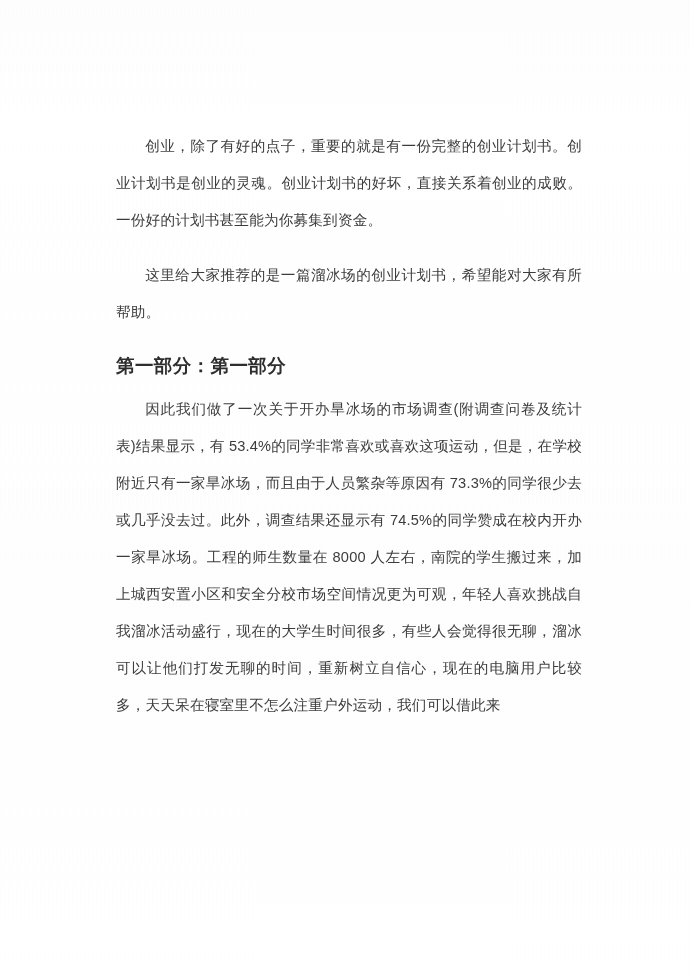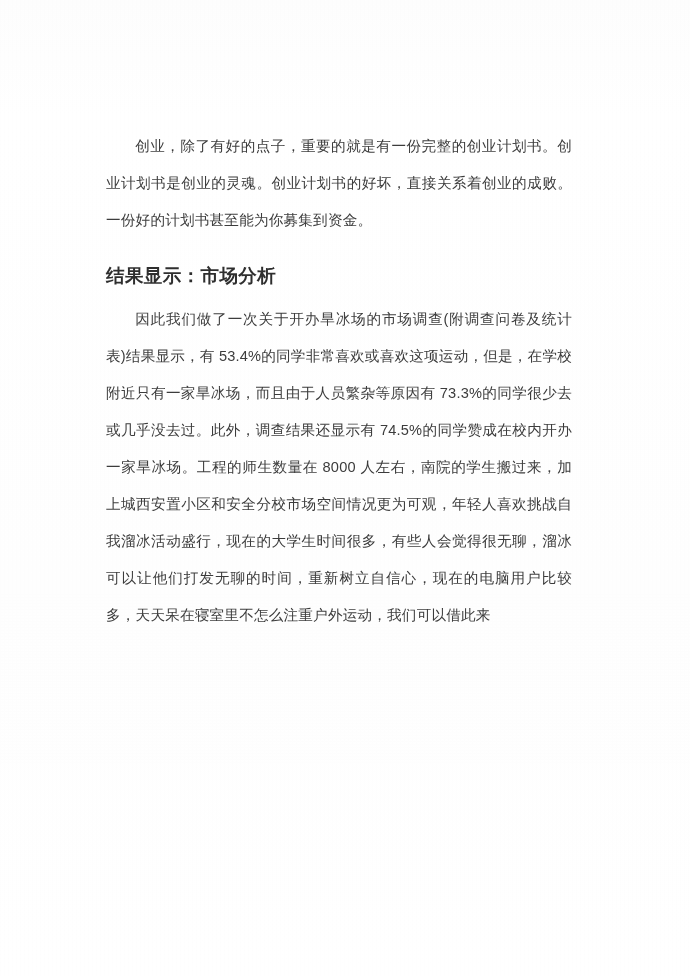--- a/index.html
+++ b/index.html
@@ -29,21 +29,21 @@
     inset: 0;
     pointer-events: none;
     opacity: 0.5;
     background-image:
       repeating-linear-gradient(0deg, rgba(0,0,0,0.012) 0px, rgba(0,0,0,0) 1px, rgba(0,0,0,0) 3px),
       repeating-linear-gradient(90deg, rgba(0,0,0,0.010) 0px, rgba(0,0,0,0) 1px, rgba(0,0,0,0) 4px);
   }
 
   .content {
     position: absolute;
-    left: 106px;
+    left: 116px;
     top: 128px;
     width: 466px;
   }
 
   p.para {
     margin: 0 0 0 0;
     font-size: 14.6px;
     line-height: 37px;
     color: #3c3c3c;
     text-align: justify;
@@ -70,20 +70,21 @@
 </head>
 <body>
 
 <div class="page">
   <div class="paper-grain"></div>
 
   <div class="content">
 
     <p class="para gap-a">创业，除了有好的点子，重要的就是有一份完整的创业计划书。创业计划书是创业的灵魂。创业计划书的好坏，直接关系着创业的成败。一份好的计划书甚至能为你募集到资金。</p>
 
+    <p class="para gap-b">这里给大家推荐的是一篇溜冰场的创业计划书，希望能对大家有所帮助。</p>
 
-    <h2 class="section-heading">结果显示：市场分析</h2>
+    <h2 class="section-heading">第一部分：第一部分</h2>
 
 
     <p class="para">因此我们做了一次关于开办旱冰场的市场调查(附调查问卷及统计表)结果显示，有 53.4%的同学非常喜欢或喜欢这项运动，但是，在学校附近只有一家旱冰场，而且由于人员繁杂等原因有 73.3%的同学很少去或几乎没去过。此外，调查结果还显示有 74.5%的同学赞成在校内开办一家旱冰场。工程的师生数量在 8000 人左右，南院的学生搬过来，加上城西安置小区和安全分校市场空间情况更为可观，年轻人喜欢挑战自我溜冰活动盛行，现在的大学生时间很多，有些人会觉得很无聊，溜冰可以让他们打发无聊的时间，重新树立自信心，现在的电脑用户比较多，天天呆在寝室里不怎么注重户外运动，我们可以借此来</p>
 
   </div>
 </div>
 
 </body></html>

